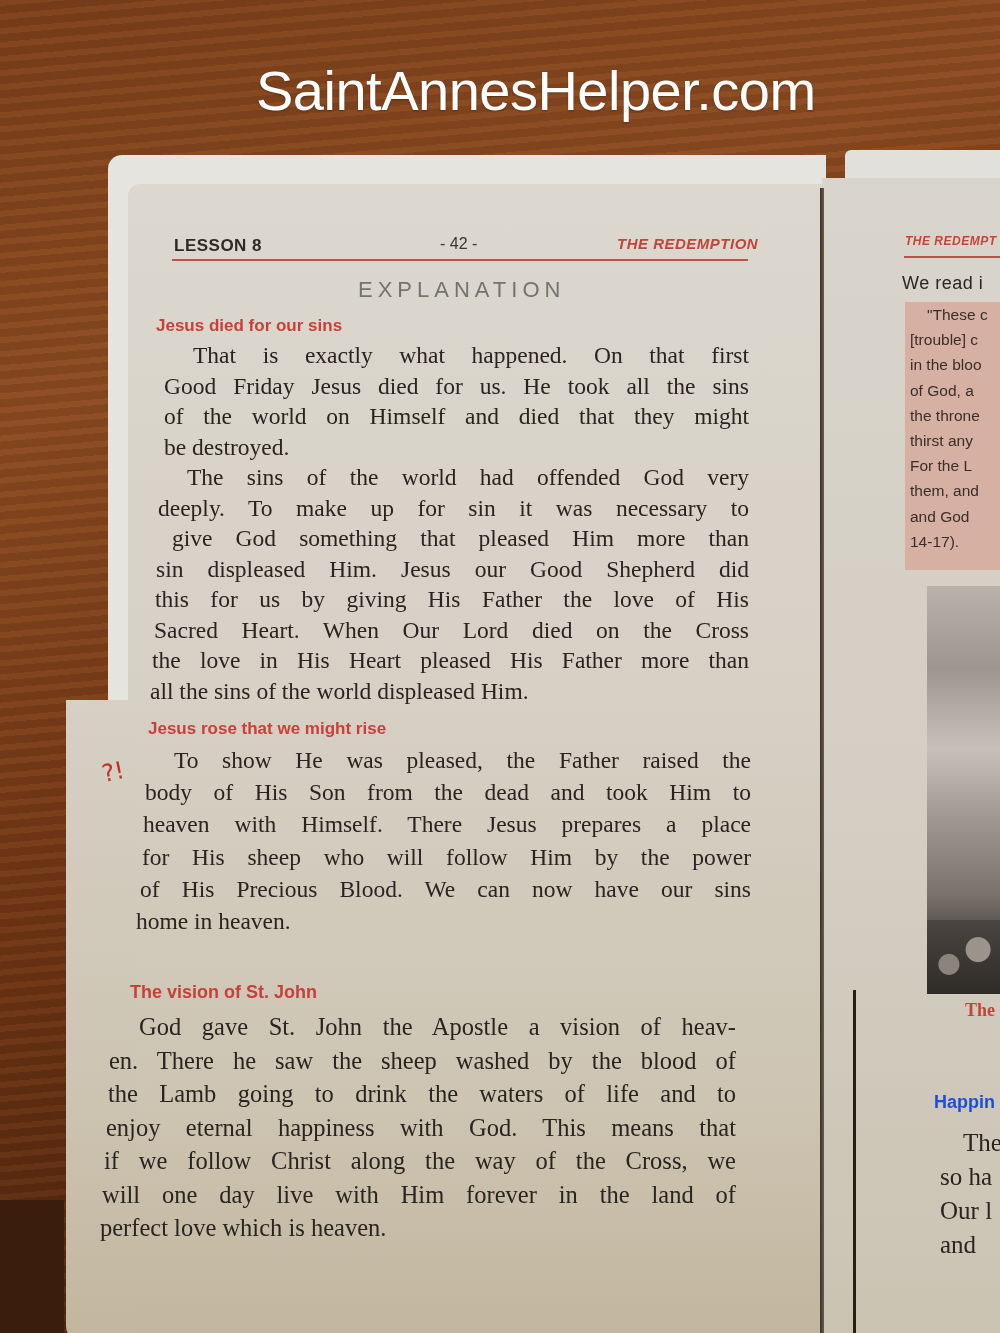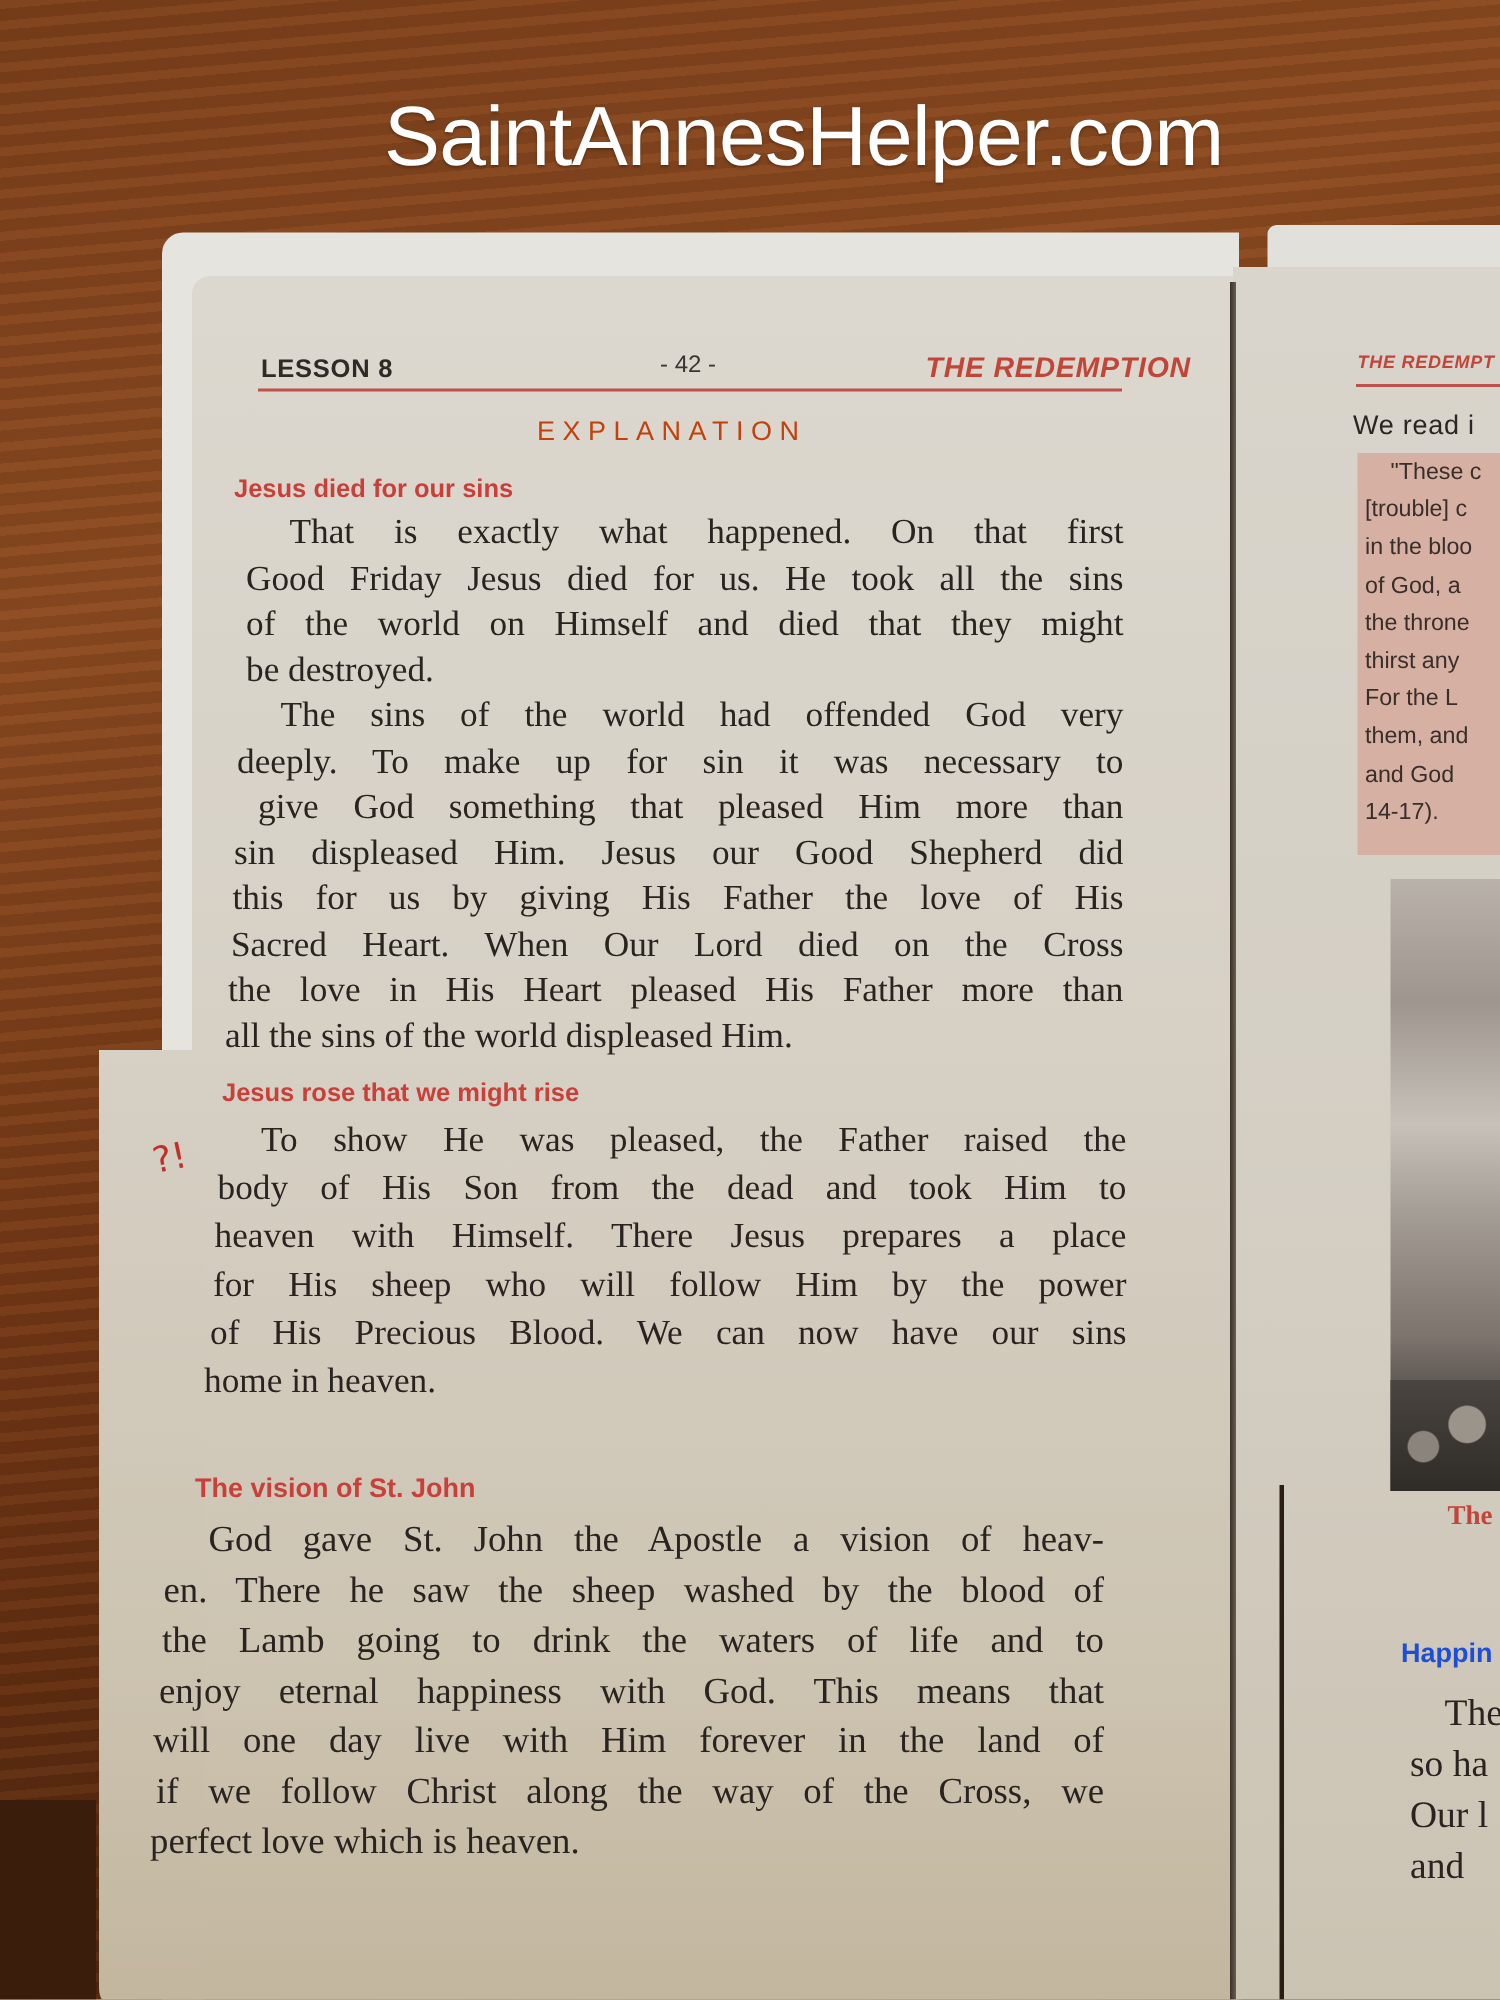--- a/index.html
+++ b/index.html
@@ -23,24 +23,24 @@
   .page-right{position:absolute;left:822px;top:178px;width:178px;height:1155px;
     background:linear-gradient(180deg,#d9d5cc 0%,#d3cdc2 60%,#cbc3b2 100%);}
   .cover-right{position:absolute;left:845px;top:150px;width:155px;height:40px;background:#e2e0da;border-radius:6px 0 0 0;}
   .spine{position:absolute;left:820px;top:188px;width:4px;height:1145px;
     background:linear-gradient(90deg,#3a3028,#6b5e50);}
   .spine2{position:absolute;left:853px;top:990px;width:3px;height:343px;background:#2a1e14;}
   
   .hdr{position:absolute;font-family:"Liberation Sans",sans-serif;font-weight:bold;}
   .lesson{left:174px;top:236px;font-size:17px;color:#2e2a26;letter-spacing:0.5px;}
   .pagenum{left:440px;top:235px;font-size:16px;color:#3a3530;font-weight:normal;}
-  .runhead{left:617px;top:235px;font-size:19px;color:#c2453a;font-style:italic;letter-spacing:0.5px;}
+  .runhead{left:617px;top:235px;font-size:15px;color:#c2453a;font-style:italic;letter-spacing:0.5px;}
   .rule{position:absolute;left:172px;top:259px;width:576px;height:2px;background:#c0504a;}
-  .explan{position:absolute;left:358px;top:277px;font-family:"Liberation Sans",sans-serif;font-size:18px;
-    letter-spacing:5px;color:#c2410c;}
+  .explan{position:absolute;left:358px;top:277px;font-family:"Liberation Sans",sans-serif;font-size:22px;
+    letter-spacing:5px;color:#737373;}
   .sub{position:absolute;font-family:"Liberation Sans",sans-serif;font-weight:bold;color:#c9403a;font-size:17px;}
   .para{position:absolute;font-size:23.5px;line-height:30.5px;color:#2a2420;text-align:justify;
     text-align-last:left;}
   .para .ln{display:block;white-space:nowrap;text-align-last:justify;text-align:justify;}
   .para .ln.last{text-align-last:left;}
   .annot{position:absolute;left:102px;top:758px;font-family:"DejaVu Sans",sans-serif;font-size:24px;color:#c0302a;
     transform:rotate(-12deg);}
   
   .r-head{position:absolute;left:905px;top:234px;font-family:"Liberation Sans",sans-serif;font-weight:bold;
     font-style:italic;font-size:12px;color:#c2453a;white-space:nowrap;letter-spacing:0.5px;}
@@ -114,22 +114,22 @@
   <span class="ln" style="margin-left:-2px;">of His Precious Blood. We can now have our sins</span>
   <span class="ln last" style="margin-left:-6px;">home in heaven.</span>
 </div>
 
 <div class="sub" style="left:130px;top:982px;font-size:18px;">The vision of St. John</div>
 <div class="para" style="left:104px;top:1010px;width:632px;line-height:33.5px;font-size:24.5px;">
   <span class="ln" style="padding-left:35px;">God gave St. John the Apostle a vision of heav-</span>
   <span class="ln" style="margin-left:5px;">en. There he saw the sheep washed by the blood of</span>
   <span class="ln" style="margin-left:4px;">the Lamb going to drink the waters of life and to</span>
   <span class="ln" style="margin-left:2px;">enjoy eternal happiness with God. This means that</span>
+  <span class="ln" style="margin-left:0px;">if we follow Christ along the way of the Cross, we</span>
   <span class="ln" style="margin-left:-2px;">will one day live with Him forever in the land of</span>
-  <span class="ln" style="margin-left:0px;">if we follow Christ along the way of the Cross, we</span>
   <span class="ln last" style="margin-left:-4px;">perfect love which is heaven.</span>
 </div>
 
 <div class="r-head">THE REDEMPT</div>
 <div class="r-rule"></div>
 <div class="r-read">We read i</div>
 <div class="r-quote">
   <span class="ln" style="padding-left:22px;">"These c</span>
   <span class="ln">[trouble] c</span>
   <span class="ln">in the bloo</span>

